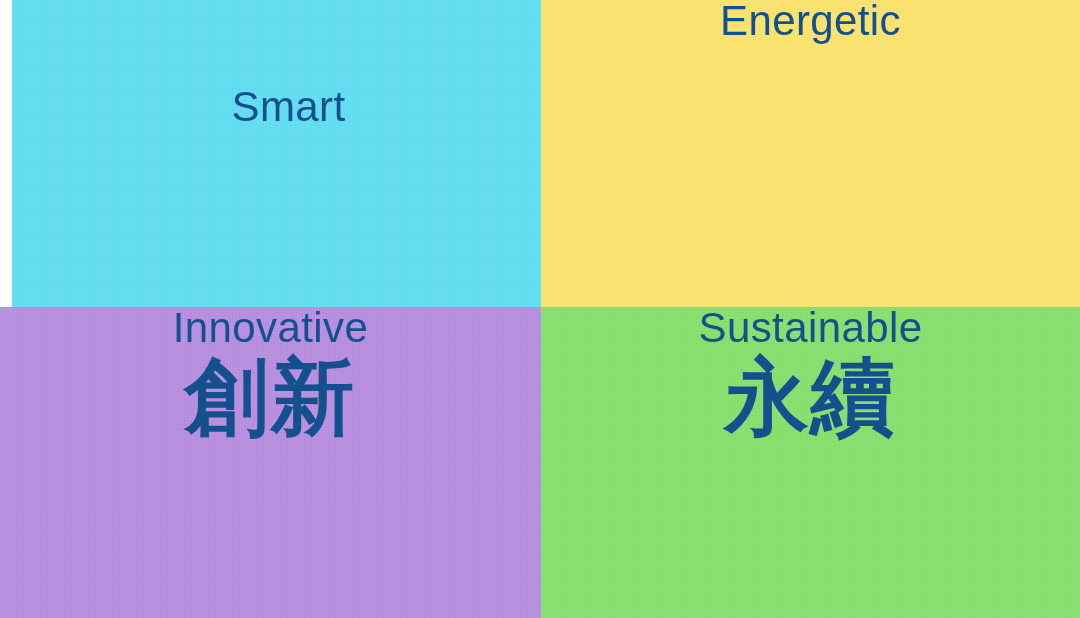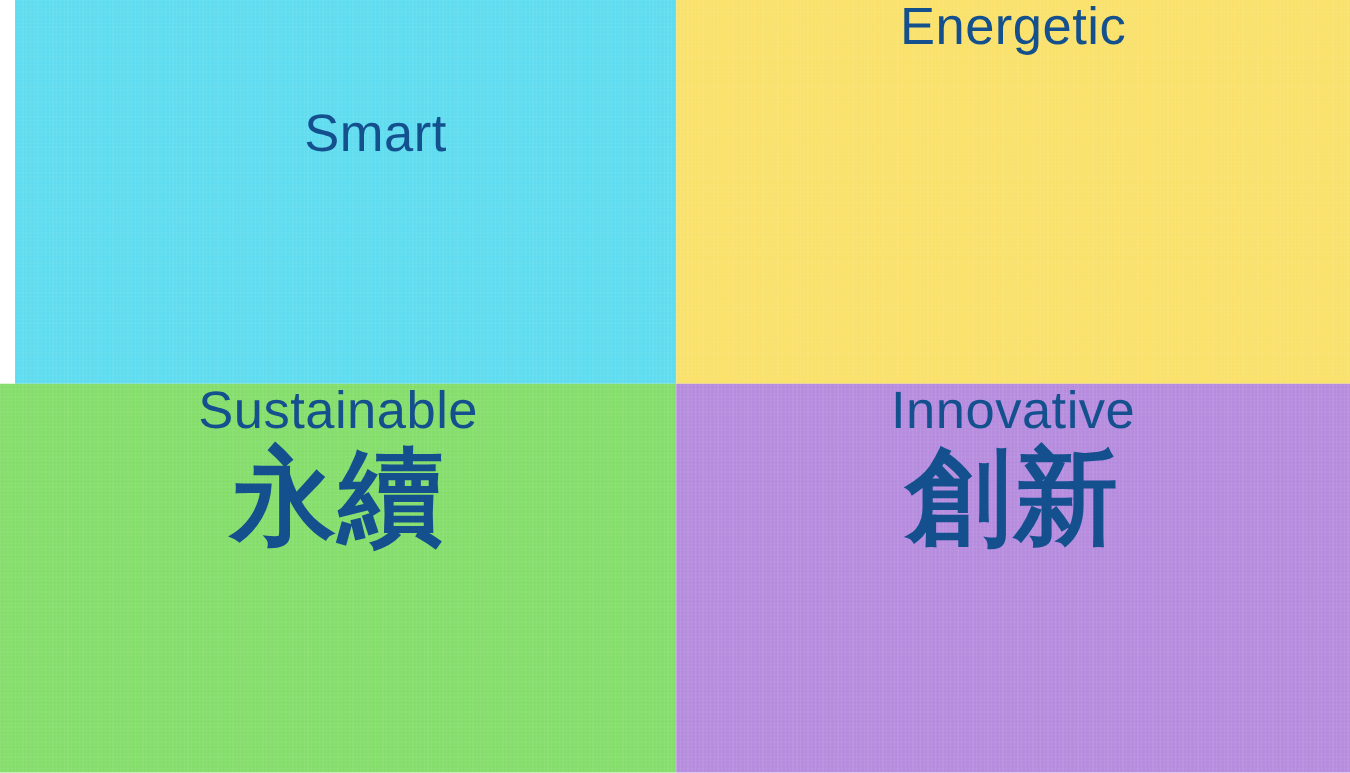--- a/index.html
+++ b/index.html
@@ -21,21 +21,21 @@
     display: grid;
     grid-template-columns: 541px 539px;
     grid-template-rows: 307px 311px;
   }
 
   .value-panel {
     position: relative;
     overflow: hidden;
     display: flex;
     flex-direction: column;
-    align-items: flex-start;
+    align-items: center;
   }
 
   
   .value-panel::after {
     content: "";
     position: absolute;
     inset: 0;
     pointer-events: none;
     background-image:
       repeating-linear-gradient(90deg,
@@ -96,27 +96,27 @@
       <span class="value-label-en">Smart</span>
     </div>
   </section>
 
   <section class="value-panel panel-energetic" style="background-color: rgb(249, 225, 107); color: rgb(21, 80, 142);">
     <div class="value-text-block">
       <span class="value-label-en">Energetic</span>
     </div>
   </section>
 
+  <section class="value-panel panel-innovative" style="background-color: rgb(182, 140, 222); color: rgb(21, 80, 142);">
+    <div class="value-text-block">
+      <span class="value-label-en">Innovative</span>
+      <span class="value-label-zh">創新</span>
+    </div>
+  </section>
+
   <section class="value-panel panel-sustainable" style="background-color: rgb(133, 222, 107); color: rgb(21, 80, 142);">
     <div class="value-text-block">
       <span class="value-label-en">Sustainable</span>
       <span class="value-label-zh">永續</span>
     </div>
   </section>
 
-  <section class="value-panel panel-innovative" style="background-color: rgb(182, 140, 222); color: rgb(21, 80, 142);">
-    <div class="value-text-block">
-      <span class="value-label-en">Innovative</span>
-      <span class="value-label-zh">創新</span>
-    </div>
-  </section>
-
 </div>
 
 </body></html>

